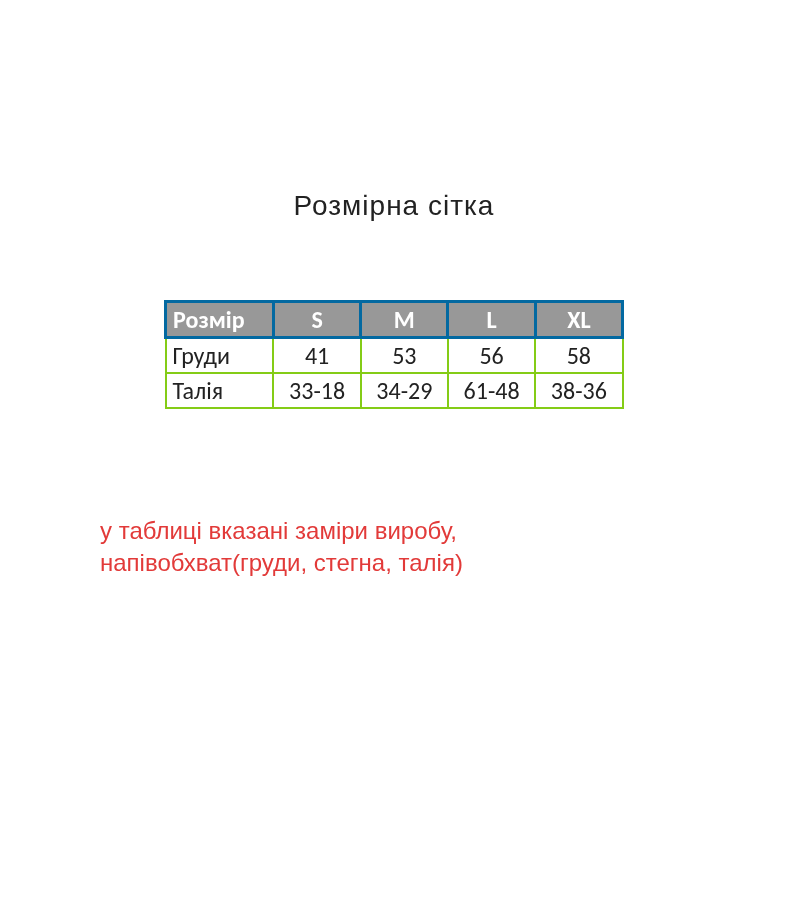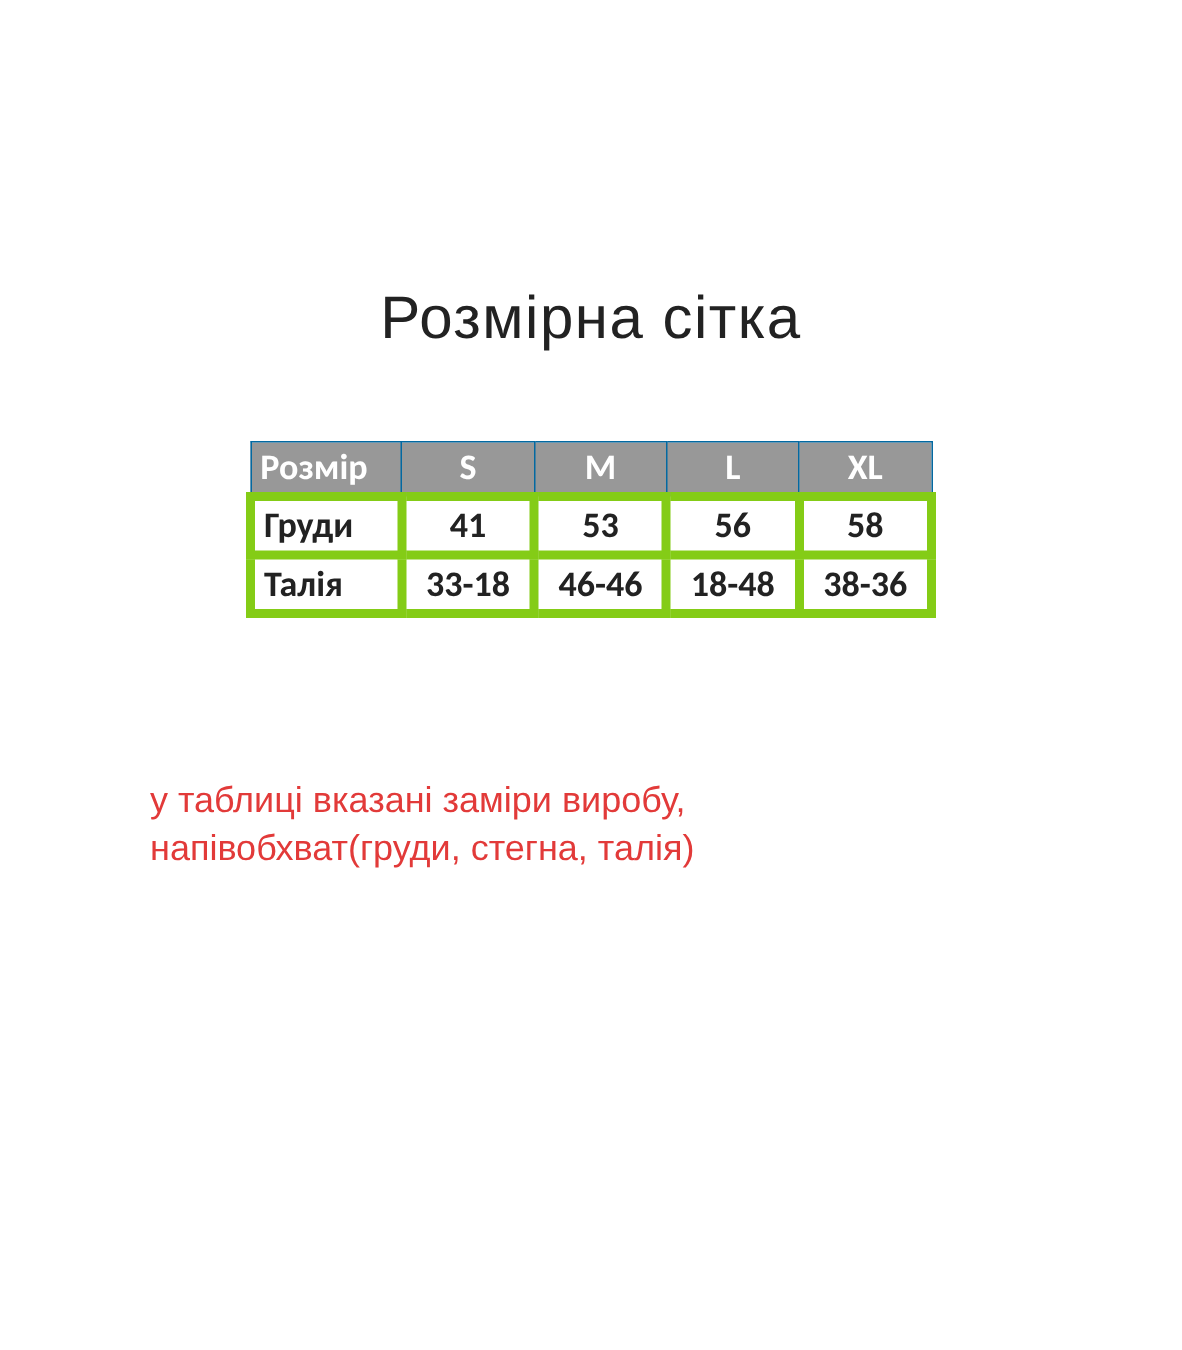--- a/index.html
+++ b/index.html
@@ -12,51 +12,51 @@
     color: #222;
   }
   .page {
     box-sizing: border-box;
     width: 788px;
     height: 900px;
     padding: 190px 100px 0 100px;
   }
   .title {
     text-align: center;
-    font-size: 40px;
+    font-size: 28px;
     font-weight: 400;
     letter-spacing: 1px;
-    margin-bottom: 59px;
+    margin-bottom: 78px;
   }
   .table-wrap {
     margin: 0 auto;
     width: 460px;
   }
   table.size-table {
     border-collapse: collapse;
     width: 100%;
     font-family: "Calibri", "Segoe UI", Arial, sans-serif;
     font-size: 24px;
   }
   table.size-table th {
     background: #989898;
     color: #ffffff;
     font-weight: 700;
-    border: 1px solid #0369a1;
+    border: 3px solid #0369a1;
     padding: 2px 6px;
     text-align: center;
   }
   table.size-table th.row-header {
     text-align: left;
   }
   table.size-table td {
-    border: 6px solid #84cc16;
+    border: 2px solid #84cc16;
     padding: 2px 6px;
     text-align: center;
-    font-weight: 700;
+    font-weight: 400;
     white-space: nowrap;
   }
   table.size-table td.row-label {
     text-align: left;
   }
   .note {
     margin-top: 106px;
     color: #e23a39;
     font-size: 24px;
     line-height: 1.35;
@@ -86,22 +86,22 @@
         <tr>
           <td class="row-label">Груди</td>
           <td>41</td>
           <td>53</td>
           <td>56</td>
           <td>58</td>
         </tr>
         <tr>
           <td class="row-label">Талія</td>
           <td>33-18</td>
-          <td>46-46</td>
-          <td>18-48</td>
+          <td>34-29</td>
+          <td>61-48</td>
           <td>38-36</td>
         </tr>
       </tbody>
     </table>
   </div>
 
   <div class="note">у таблиці вказані заміри виробу, напівобхват(груди, стегна, талія)</div>
 
 </div>
 

